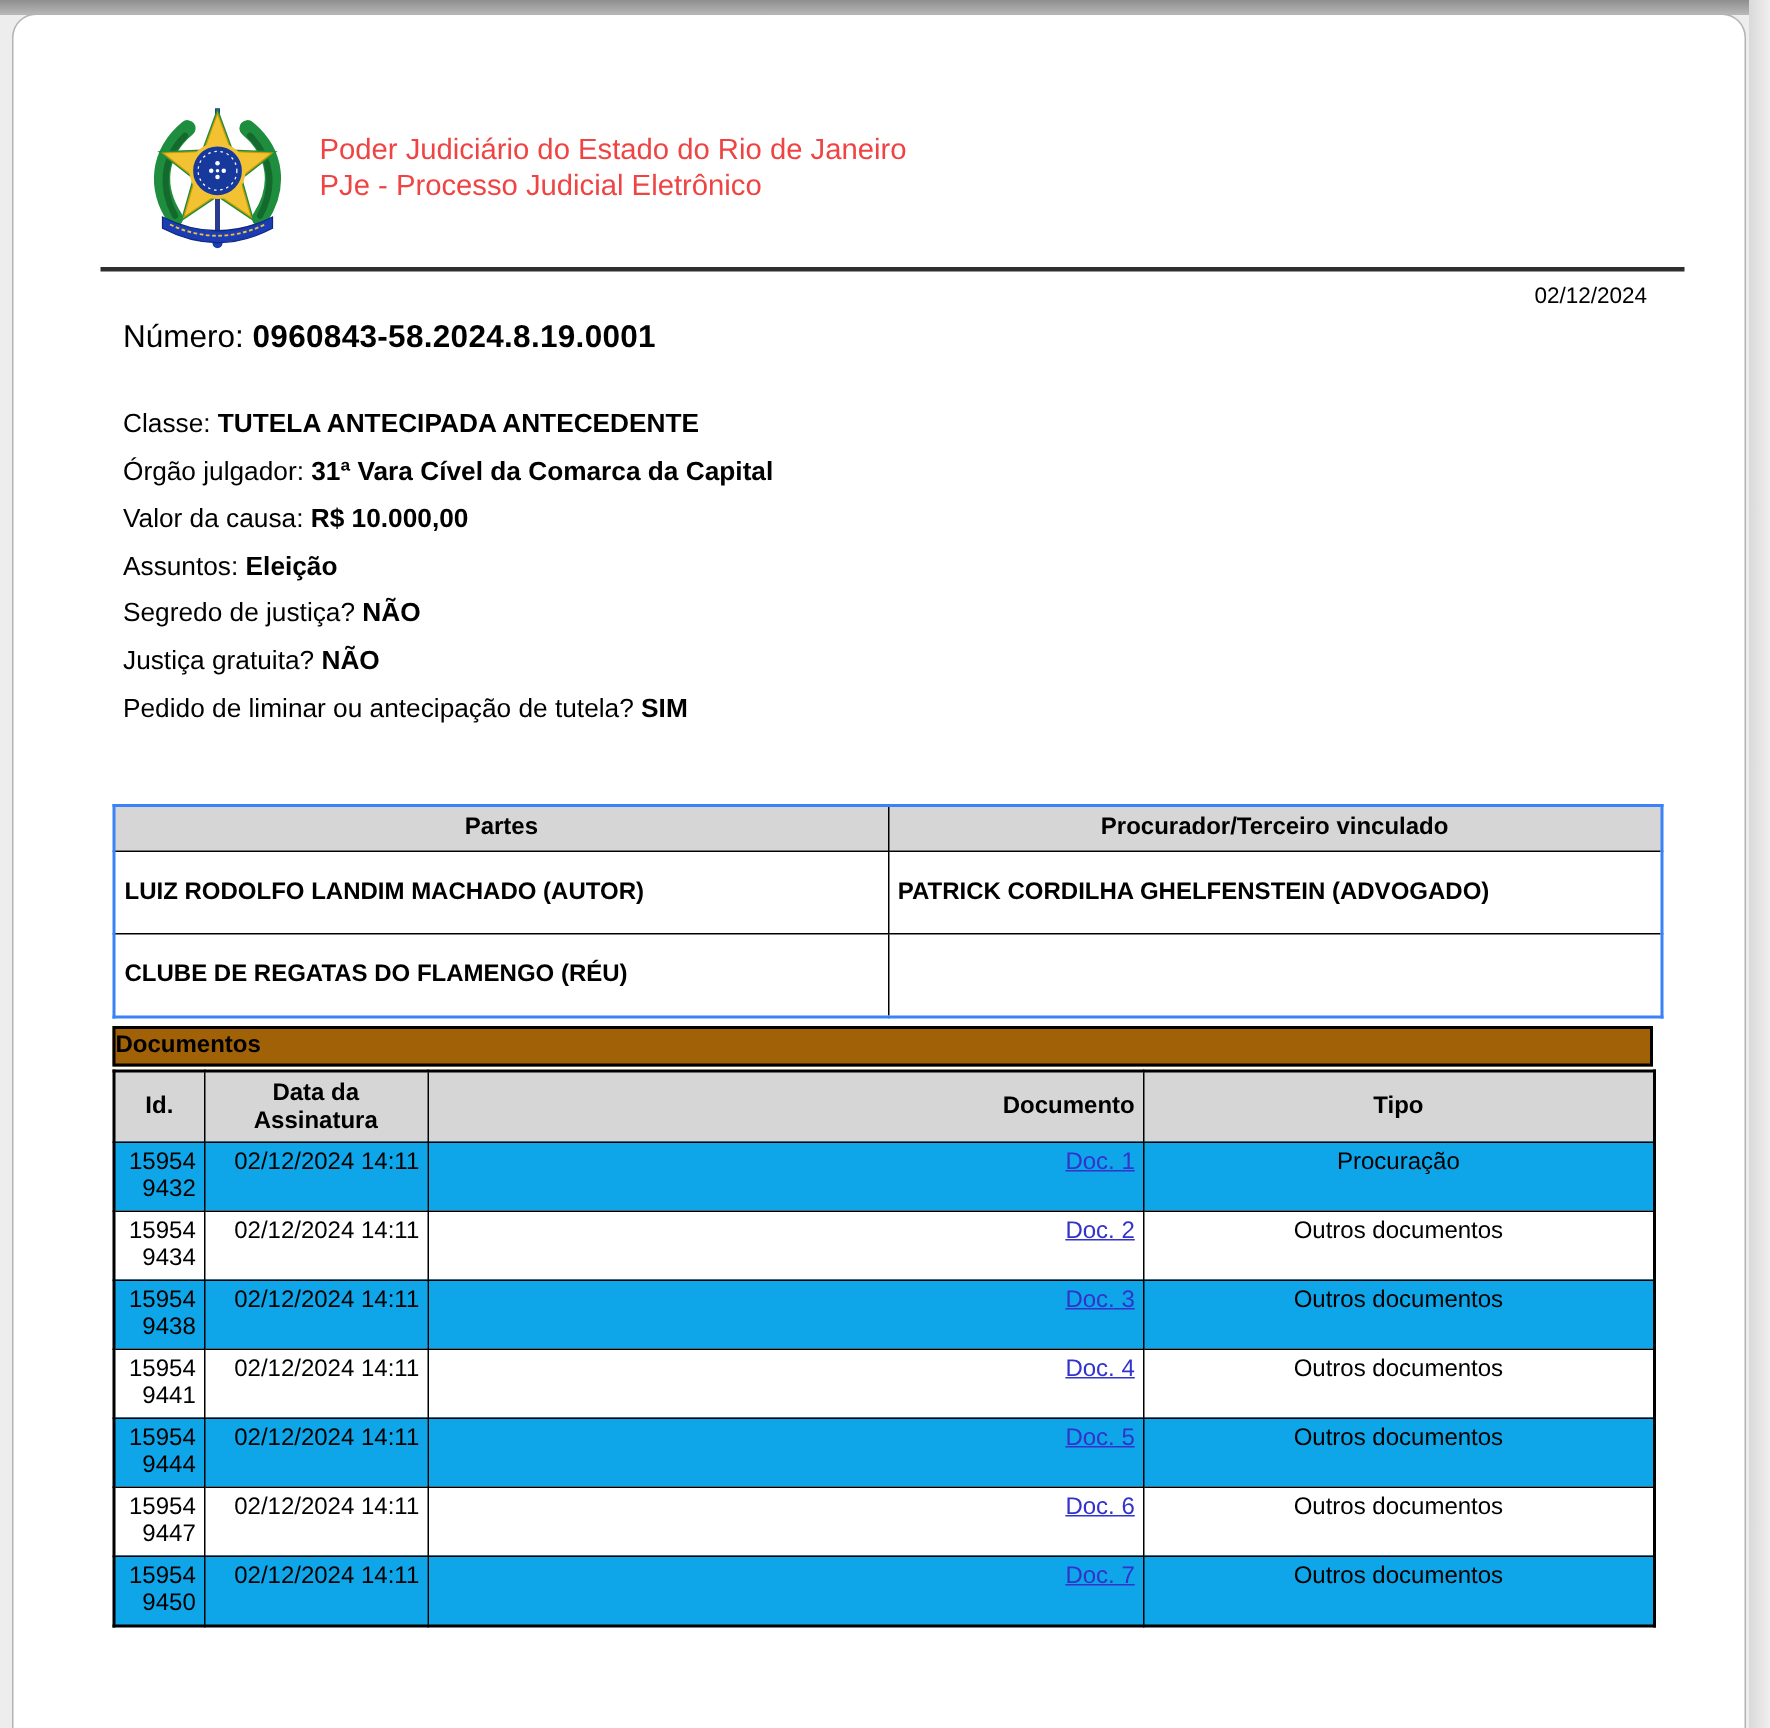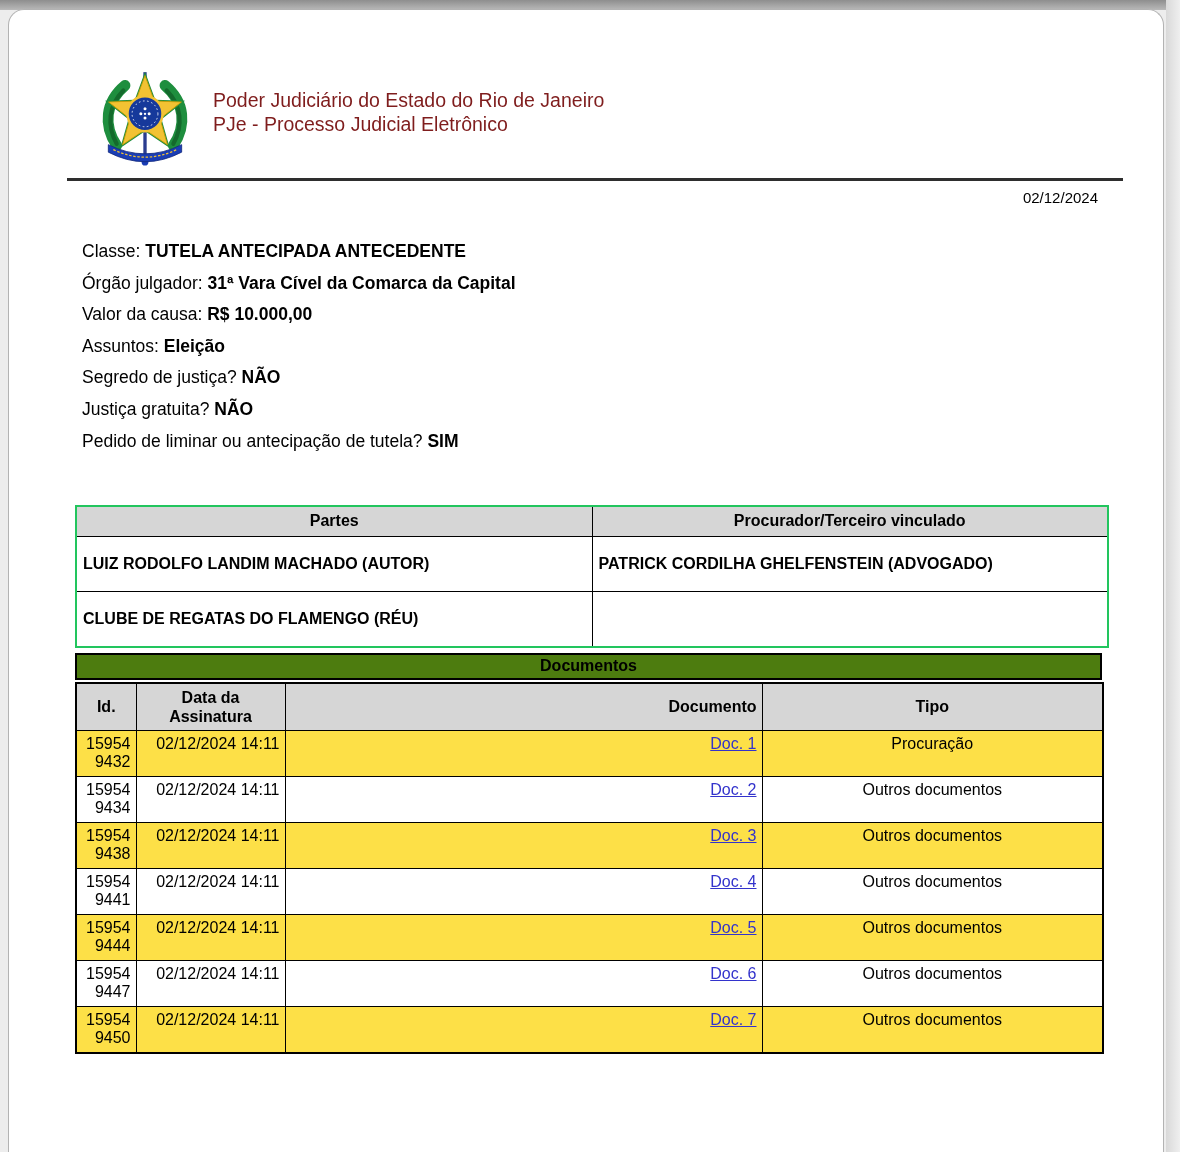--- a/index.html
+++ b/index.html
@@ -13,45 +13,45 @@
     background:linear-gradient(#8e8e8e,#b9b9b9);}
   .side-strip-right{position:absolute;top:0;right:0;width:14px;height:1152px;
     background:linear-gradient(90deg,#d9d9d9,#efefef);}
   .page-card{
     position:absolute;left:8px;top:9px;width:1156px;height:1143px;
     background:#ffffff;border:1px solid #b3b3b3;border-bottom:none;
     border-radius:16px 16px 0 0;box-sizing:border-box;overflow:hidden;
   }
   .doc-header{display:flex;align-items:flex-start;margin:55px 0 0 86px;}
   .emblem{width:100px;height:106px;flex:0 0 auto;}
-  .org-lines{margin:23px 0 0 18px;font-size:19.5px;line-height:24px;color:#7f1d1d;}
+  .org-lines{margin:23px 0 0 18px;font-size:19.5px;line-height:24px;color:#ef4444;}
   .rule{height:3px;background:#2e2e2e;margin:7px 0 0 58px;width:1056px;}
   .date-line{margin:8px 65px 0 0;text-align:right;font-size:15px;}
   .numero-line{margin:7px 0 0 73px;font-size:21px;}
   .numero-line b{letter-spacing:.2px;}
   .details{margin:30px 0 0 73px;font-size:17.5px;line-height:31.6px;}
   .detail-line span{white-space:pre;}
 
   table{border-collapse:collapse;table-layout:fixed;}
   .partes-table,.docs-table{margin:9px 0 0 66px;width:1027px;font-size:16px;}
   .partes-table th,.partes-table td,
   .docs-table th,.docs-table td{border:1px solid #000;box-sizing:border-box;}
-  .partes-table{border:2px solid #22c55e;margin-top:48px;}
+  .partes-table{border:2px solid #3b82f6;margin-top:48px;}
   .docs-table{border:2px solid #000;margin-top:2px;}
   .partes-table th{background:#d6d6d6;font-weight:bold;height:30px;text-align:center;padding:2px 4px;}
   .partes-table td{height:32px;font-weight:bold;text-align:left;padding:18px 6px;vertical-align:middle;}
   .band{margin:5px 0 0 66px;width:1027px;box-sizing:border-box;
-    border:2px solid #000;background:#4d7c0f;
-    text-align:center;font-weight:bold;font-size:16px;padding:2px 0 3px 0;}
+    border:2px solid #000;background:#a16207;
+    text-align:left;font-weight:bold;font-size:16px;padding:2px 0 3px 0;}
   .docs-table th{background:#d6d6d6;font-weight:bold;vertical-align:middle;
     padding:4px 5px;height:46px;line-height:19px;}
   .docs-table th.c,.docs-table td.c{text-align:center;}
   .docs-table th.l,.docs-table td.l{text-align:right;}
   .docs-table td{vertical-align:top;padding:4px 5px;line-height:18.5px;height:42px;}
-  .docs-table tr.alt td{background:#fde047;}
+  .docs-table tr.alt td{background:#0ea5e9;}
   .doc-link{color:#3333cc;text-decoration:underline;cursor:pointer;}
   .col-id{width:60px;}
   .col-data{width:149px;}
   .col-doc{width:477px;}
   .col-tipo{width:341px;}
   .partes-col{width:516px;}
 </style>
 </head>
 <body>
 
@@ -92,20 +92,23 @@
     <div class="org-lines">
       <div>Poder Judiciário do Estado do Rio de Janeiro</div>
       <div>PJe - Processo Judicial Eletrônico</div>
     </div>
   </div>
 
   <div class="rule"></div>
 
   <div class="date-line">02/12/2024</div>
 
+  <div class="numero-line">
+    <span>Número: </span><b>0960843-58.2024.8.19.0001</b>
+  </div>
 
   <div class="details">
     <div class="detail-line"><span>Classe: </span><b>TUTELA ANTECIPADA ANTECEDENTE</b></div>
     <div class="detail-line"><span>Órgão julgador: </span><b>31ª Vara Cível da Comarca da Capital</b></div>
     <div class="detail-line"><span>Valor da causa: </span><b>R$ 10.000,00</b></div>
     <div class="detail-line"><span>Assuntos: </span><b>Eleição</b></div>
     <div class="detail-line"><span>Segredo de justiça? </span><b>NÃO</b></div>
     <div class="detail-line"><span>Justiça gratuita? </span><b>NÃO</b></div>
     <div class="detail-line"><span>Pedido de liminar ou antecipação de tutela? </span><b>SIM</b></div>
   </div>

